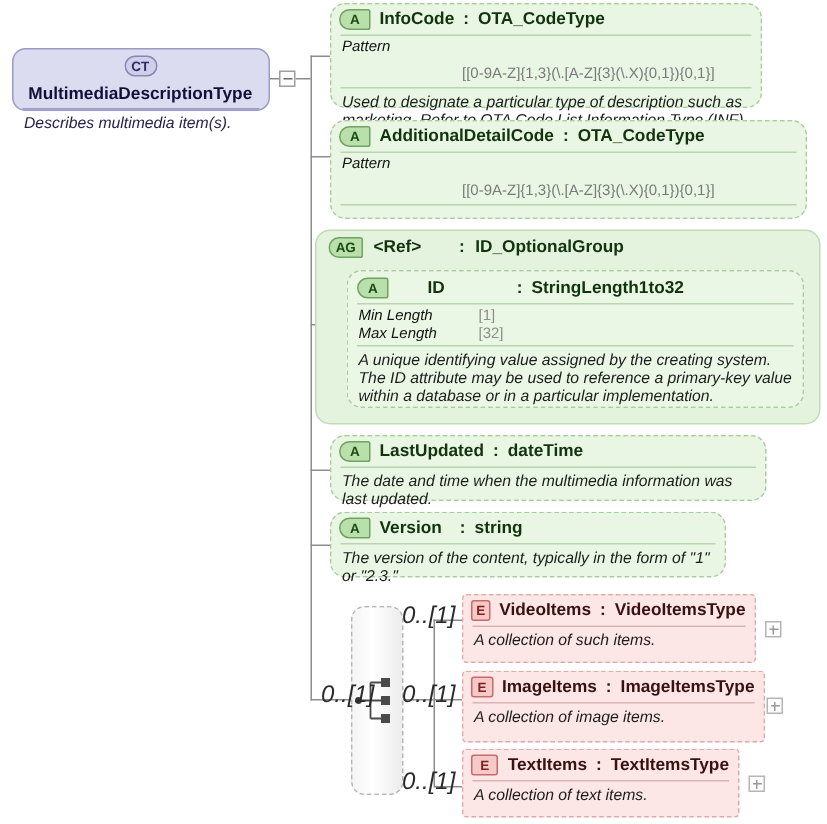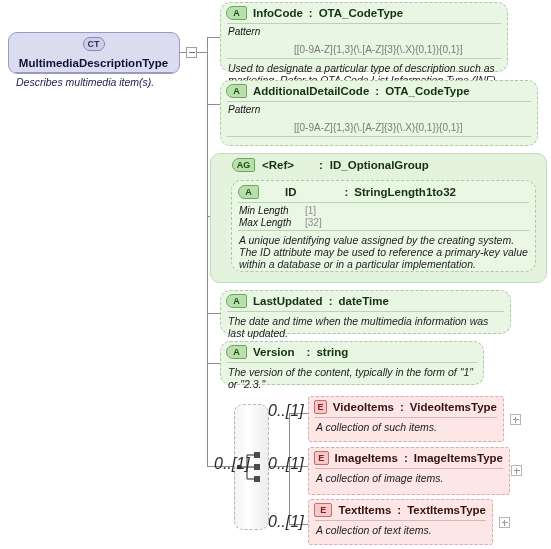--- a/index.html
+++ b/index.html
@@ -22,21 +22,21 @@
     white-space:nowrap;
   }
   .node .sep{height:1px;background:#b9b9b9;margin:0 6px;}
   .node .desc{
     font-style:italic;font-size:10.5px;line-height:12px;
     padding:3px 7px 4px 7px;color:#1c1c1c;
   }
   .node .facets{
     padding:2px 7px 2px 7px;font-size:10px;line-height:11.5px;
   }
-  .facet-row{display:flex;}
+  .facet-row{display:flex;gap:14px;}
   .facet-name{font-style:italic;width:66px;color:#111;}
   .facet-val{color:#8d8d8d;}
 
   
   .ct-box{
     left:8px;top:32px;width:172px;height:42px;
     background:#dcdcf0;
     border:1px solid #9a9ac4;
     border-radius:9px;
   }
@@ -198,21 +198,21 @@
     <div class="facets">
       <div class="facet-row">
         <span class="facet-name">Pattern</span>
         <span class="pattern-val">[[0-9A-Z]{1,3}(\.[A-Z]{3}(\.X){0,1}){0,1}]</span>
       </div>
     </div>
     <div class="sep"></div>
   </div>
 
   <div class="grp-outer" style="position:absolute;left:210px;top:153px;width:335px;height:128px;">
-    <div class="hdr" style="display:flex;align-items:center;gap:7px;padding:4px 6px 2px 21px;font-weight:bold;font-size:11.5px;color:#12330d;white-space:nowrap;">
+    <div class="hdr" style="display:flex;align-items:center;gap:7px;padding:4px 6px 2px 8px;font-weight:bold;font-size:11.5px;color:#12330d;white-space:nowrap;">
       <span class="badge-ag">AG</span>
       <span>&lt;Ref&gt;</span>
       <span style="margin-left:18px;">:</span>
       <span>ID_OptionalGroup</span>
     </div>
 
     <div class="node" style="position:absolute;left:20px;top:26px;width:305px;height:92px;background:#eaf7e5;border:1px dashed #a9cba0;border-radius:10px;">
       <div class="hdr" style="font-weight:bold;font-size:11.5px;color:#12330d;padding:4px 6px 3px 6px;">
         <span class="badge-a">A</span>
         <span style="margin-left:20px;">ID</span>

